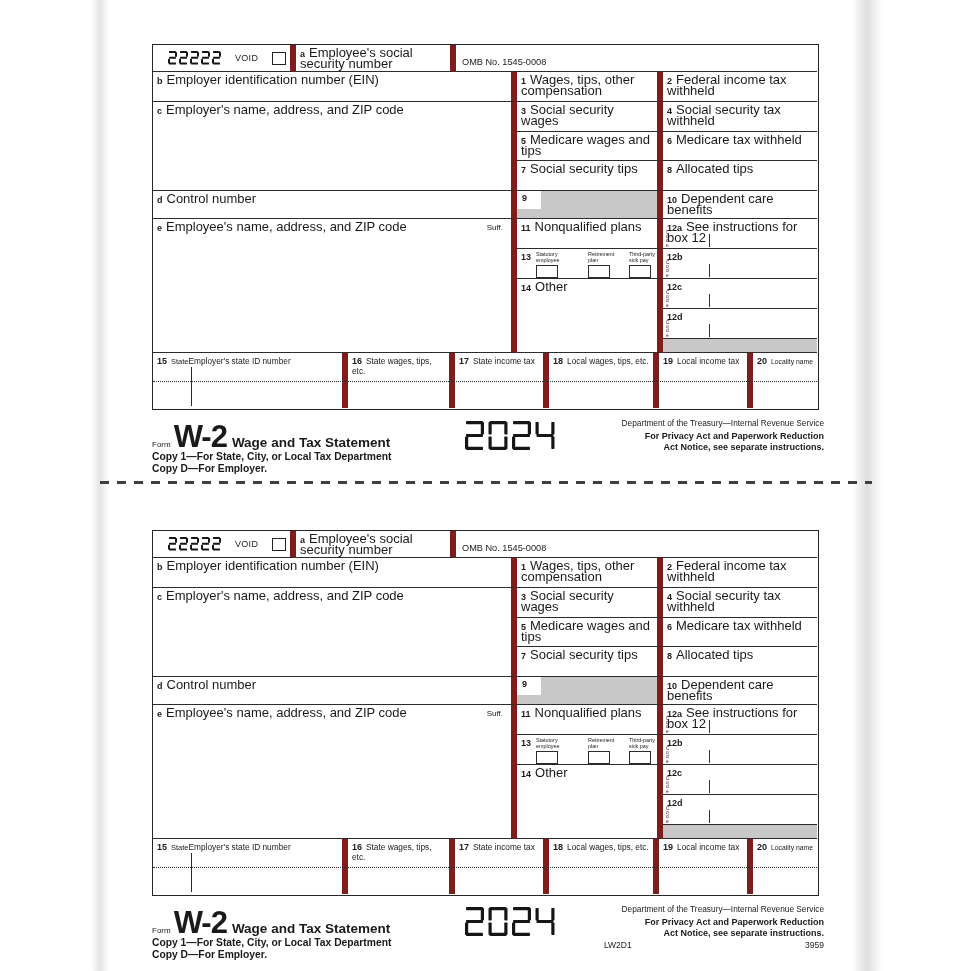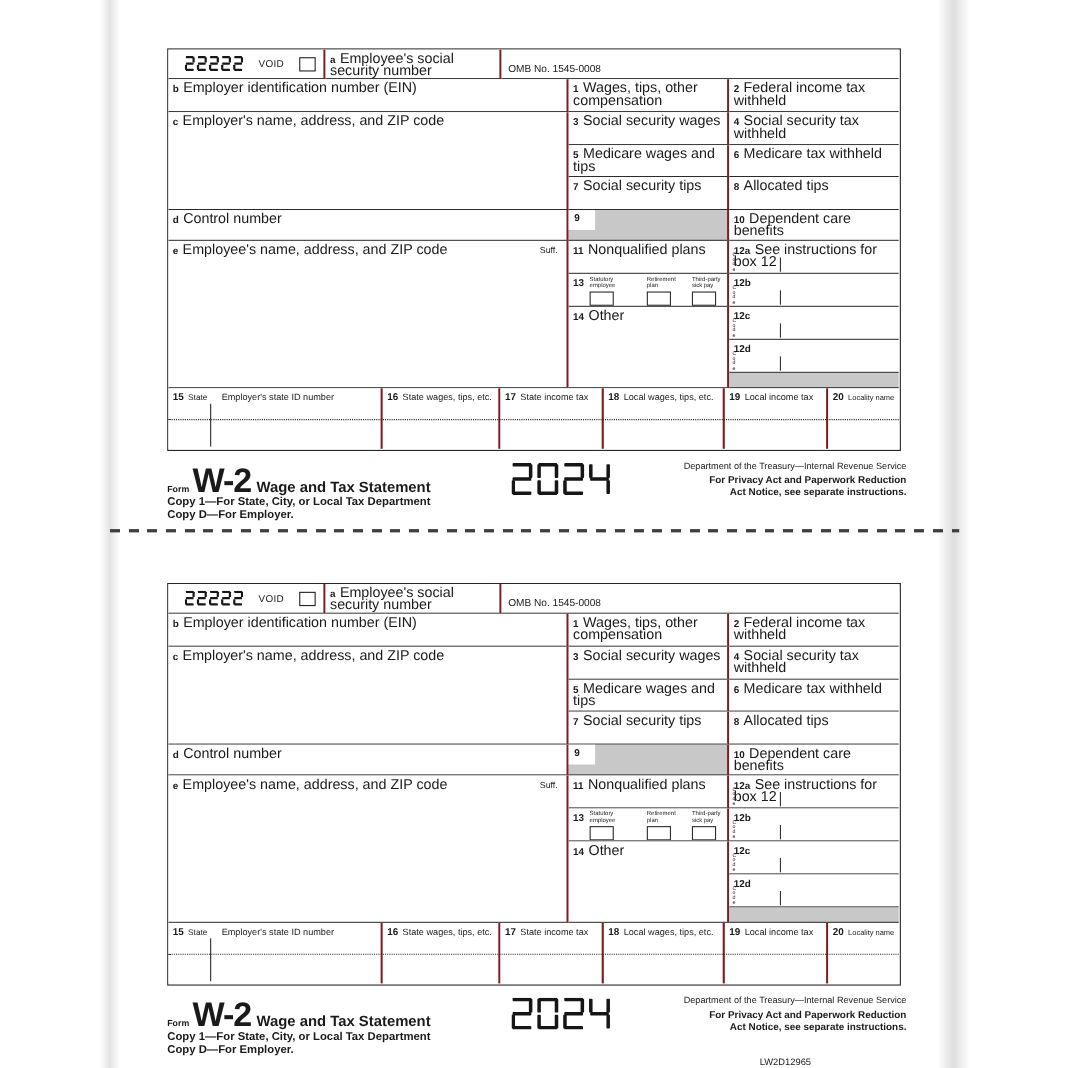--- a/index.html
+++ b/index.html
@@ -11,53 +11,53 @@
   }
   .edge{position:absolute;top:0;bottom:0;pointer-events:none}
   .edge-l{left:91px;width:18px;background:linear-gradient(90deg,rgba(0,0,0,0),rgba(0,0,0,0.11) 50%,rgba(0,0,0,0))}
   .edge-r{left:852px;width:30px;background:linear-gradient(90deg,rgba(0,0,0,0),rgba(0,0,0,0.13) 50%,rgba(0,0,0,0))}
   .perf{position:absolute;left:100px;width:772px;top:481px;height:3px;
     background:repeating-linear-gradient(90deg,#3f3f3f 0 9px,transparent 9px 17px)}
   .slot{position:absolute;width:700px;height:445px}
   .w2form{position:relative;width:680px}
   .tbl{position:relative;width:667px;height:366px;border:1.5px solid #262626;box-sizing:border-box;background:#fff;overflow:hidden}
   .cell{position:absolute;box-sizing:border-box;padding:3px 4px;font-size:8.6px;line-height:10px;background:#fff}
-  .br{border-right:2px solid #7f1d1d}
+  .br{border-right:6px solid #7f1d1d}
   .bb{border-bottom:1px solid #2b2b2b}
   .gray{background:#c8c8c8}
   .n{font-weight:700;font-size:9px;margin-right:4px}
   .lbl{font-size:13px}
   .void-cell{display:flex;align-items:center;padding-left:15px;column-gap:14px}
   .void-lbl{font-size:9px;letter-spacing:.3px}
   .cbx{display:inline-block;width:15px;height:13px;border:1.4px solid #222;background:#fff;box-sizing:border-box}
   .omb-cell{display:flex;align-items:flex-end;padding:0 0 4px 6px;font-size:9.2px}
   .suff{position:absolute;right:8px;top:4px;font-size:8px}
   .notch{position:absolute;left:0;top:0;width:24px;height:18px;background:#fff;padding:2px 0 0 5px;box-sizing:border-box;font-weight:700;font-size:9px}
   .codevert{position:absolute;left:3px;top:12px;width:5px;font-size:4.8px;line-height:4.2px;word-break:break-all;color:#222}
   .tick12{position:absolute;left:46px;bottom:1px;width:1px;height:13px;background:#333}
   .grp{position:absolute;top:3px;display:flex;flex-direction:column}
   .grp .t{font-size:5.4px;line-height:5.7px;color:#222}
   .grp .cb13{width:22px;height:13px;border:1.2px solid #2b2b2b;margin-top:2px;background:#fff;box-sizing:border-box}
   .g1{left:19px}.g2{left:71px}.g3{left:112px}
-  .st-sm{font-size:7.5px;margin-right:13px}
+  .st-sm{font-size:7.5px;}
   .st-lbl{font-size:8.3px}
   .st-xs{font-size:6.8px}
   .dotline{position:absolute;left:0;top:336px;width:664px;border-top:1.5px dotted #2b2b2b}
   .tick15{position:absolute;left:38px;top:14px;width:1px;height:39px;background:#2b2b2b}
   .footer{position:absolute;left:0;top:373px;width:674px;height:66px}
   .f-left{position:absolute;left:0;top:2px;white-space:nowrap}
-  .f-form{font-weight:700;font-size:8px}
+  .f-form{font-weight:400;font-size:8px}
   .f-w2{font-weight:700;font-size:31px;letter-spacing:-1px;margin:0 5px 0 3px}
   .f-title{font-weight:700;font-size:13.5px}
   .f-copy{position:absolute;left:0;font-weight:700;font-size:10.3px;line-height:11px}
   .f-year{position:absolute;left:313px;top:4px}
   .f-right{position:absolute;left:452px;top:1px;width:220px;text-align:right}
   .f-dept{font-size:8.3px;margin-bottom:3px}
   .f-priv{font-size:9px;font-weight:700;line-height:11px}
-  .f-codes{display:flex;justify-content:center;font-size:8.5px;margin-top:21px}
+  .f-codes{display:flex;justify-content:space-between;font-size:8.5px;margin-top:1px}
   .seg svg{display:block}
 </style>
 </head>
 <body>
 
 <div class="edge edge-l"></div>
 <div class="edge edge-r"></div>
 
 <div id="form-slot-0" class="slot" style="left:152px;top:44px">
   <div class="w2form">
@@ -447,18 +447,18 @@
             <rect x="86.3" y="1" width="3.2" height="12.5" rx="0.8" fill="#161616"></rect>
             <rect x="86.3" y="15.5" width="3.2" height="12.5" rx="0.8" fill="#161616"></rect>
           </svg>
         </div>
       <div class="f-right">
         <div class="f-dept">Department of the Treasury—Internal Revenue Service</div>
         <div class="f-priv">For Privacy Act and Paperwork Reduction</div>
         <div class="f-priv">Act Notice, see separate instructions.</div>
         <div class="f-codes">
           <span>LW2D1</span>
-          <span>2965</span>
+          <span>3959</span>
         </div>
       </div>
     </div>
   </div>
 </div>
 
 </body></html>

